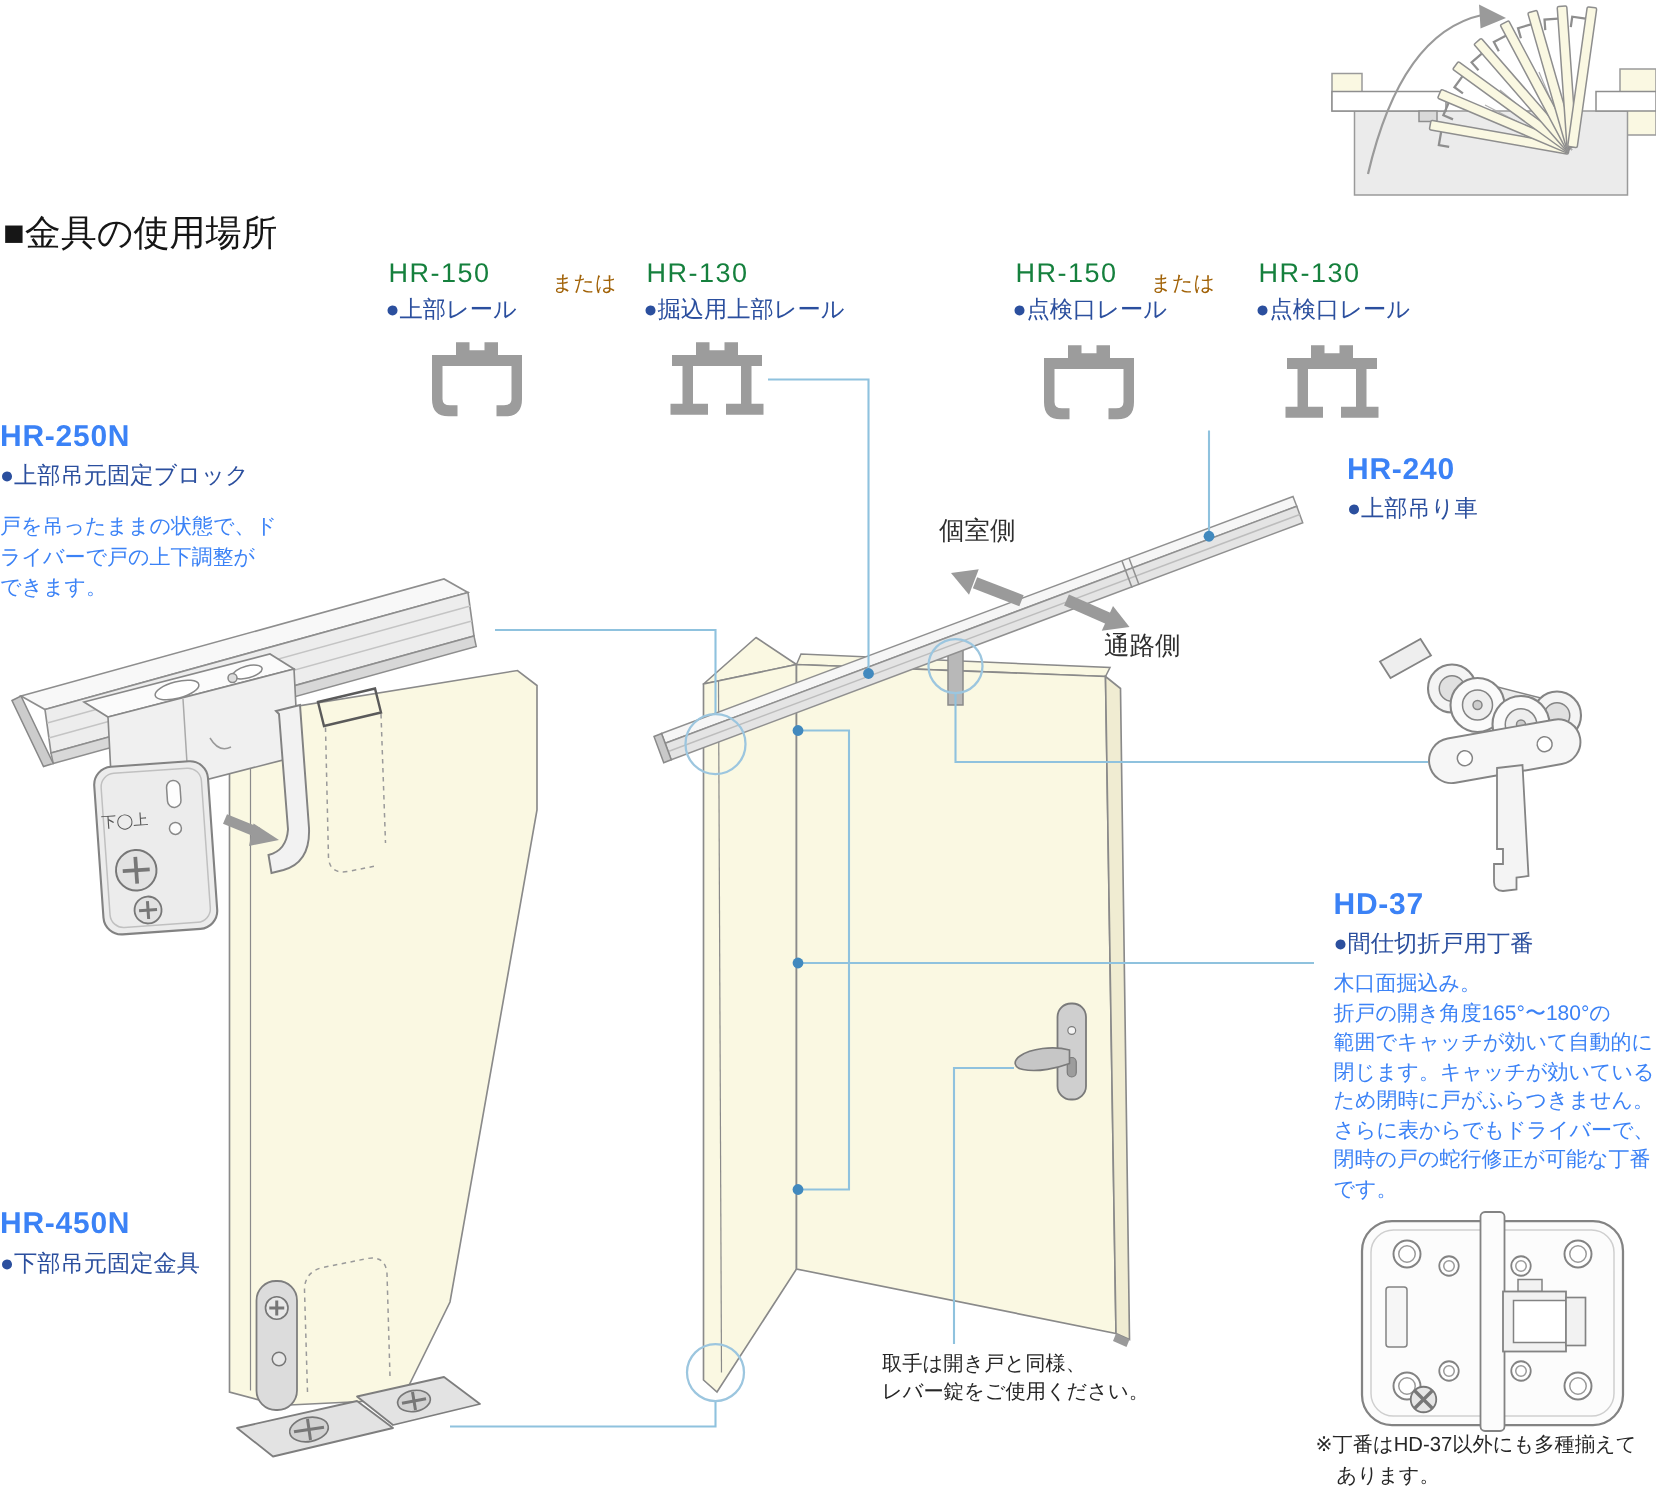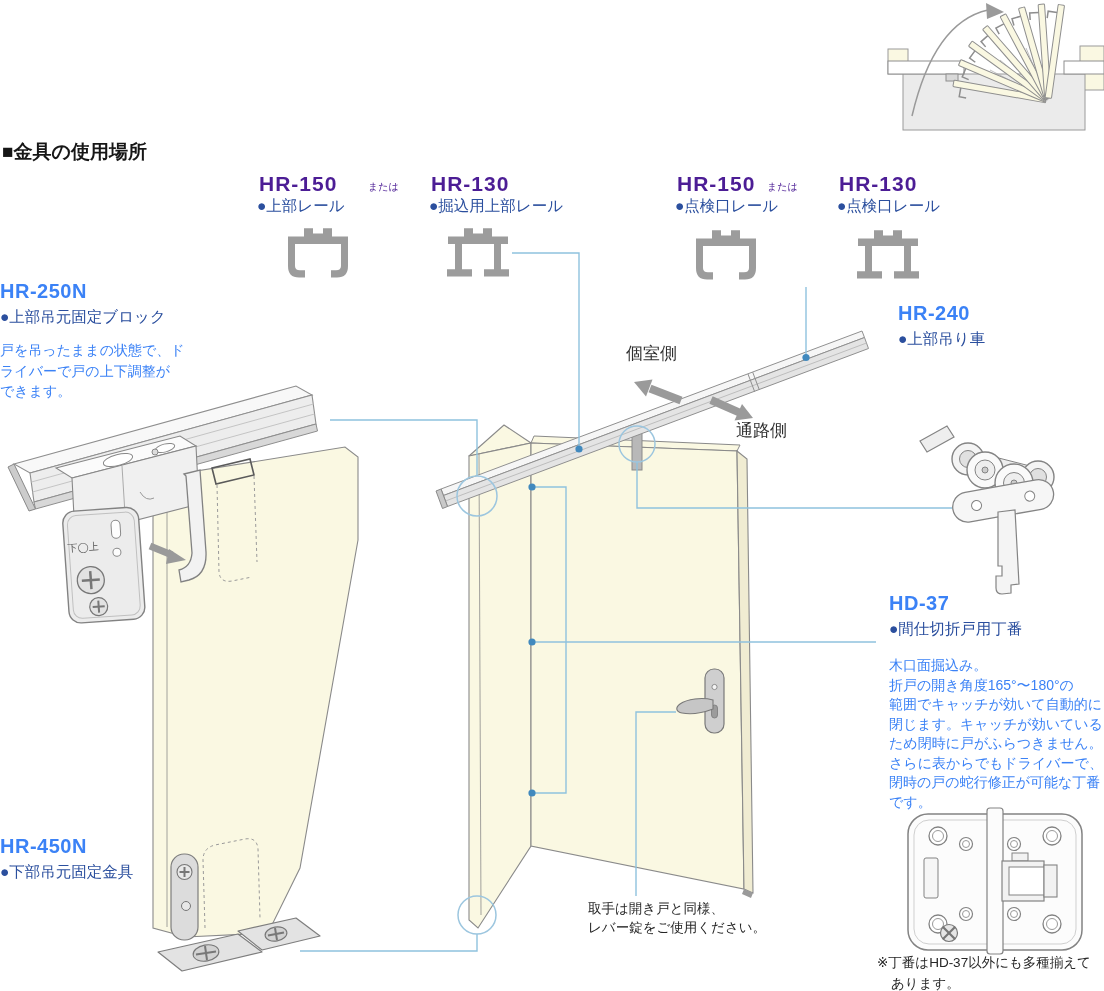--- a/index.html
+++ b/index.html
@@ -1,27 +1,27 @@
 <!DOCTYPE html>
 <html><head>
 <meta charset="utf-8">
 <style>
   html,body{margin:0;padding:0}
   body{
     width:1104px;height:991px;position:relative;overflow:hidden;background:#ffffff;
     font-family:"Liberation Sans","DejaVu Sans",sans-serif;color:#262626;
   }
   .abs{position:absolute}
-  .page-title{font-size:19px;font-weight:700;color:#161616;white-space:nowrap}
-  .model-label{font-size:21px;font-weight:700;letter-spacing:1px;color:#4c1d95;white-space:nowrap}
-  .or-text{font-size:10px;color:#4c1d95;white-space:nowrap}
+  .page-title{font-size:24px;font-weight:400;color:#161616;white-space:nowrap}
+  .model-label{font-size:18px;font-weight:400;letter-spacing:1px;color:#15803d;white-space:nowrap}
+  .or-text{font-size:14px;color:#a16207;white-space:nowrap}
   .sub{font-size:15.5px;font-weight:400;color:#2B4F9E;white-space:nowrap}
   .code{font-size:20px;font-weight:700;letter-spacing:.5px;color:#3b82f6;white-space:nowrap}
   .body-text{font-size:14px;line-height:20.5px;color:#3b82f6;white-space:nowrap;margin-top:12px}
-  .body-tight{line-height:19.5px;margin-top:16px}
+  .body-tight{line-height:19.5px;margin-top:6px}
   .sub-gap{margin-top:4px}
   .side-label{font-size:17px;color:#2e2e2e;white-space:nowrap}
   .note{font-size:13.5px;line-height:19px;color:#262626;white-space:nowrap}
   .footnote{font-size:13.5px;line-height:21px;color:#262626;white-space:nowrap}
   .footnote-l2{margin-left:14px}
   svg{display:block}
 </style>
 </head>
 <body>
 
@@ -326,21 +326,21 @@
     <div>折戸の開き角度165°〜180°の</div>
     <div>範囲でキャッチが効いて自動的に</div>
     <div>閉じます。キャッチが効いている</div>
     <div>ため閉時に戸がふらつきません。</div>
     <div>さらに表からでもドライバーで、</div>
     <div>閉時の戸の蛇行修正が可能な丁番</div>
     <div>です。</div>
   </div>
 </div>
 
-<div class="abs" style="left:0;top:835px">
+<div class="abs" style="left:0;top:805px">
   <div class="code">HR-450N</div>
   <div class="sub sub-gap">●下部吊元固定金具</div>
 </div>
 
 <div class="abs side-label" style="left:626px;top:342px">個室側</div>
 <div class="abs side-label" style="left:736px;top:419px">通路側</div>
 
 <div class="abs note" style="left:588px;top:899px">
   <div>取手は開き戸と同様、</div>
   <div>レバー錠をご使用ください。</div>

